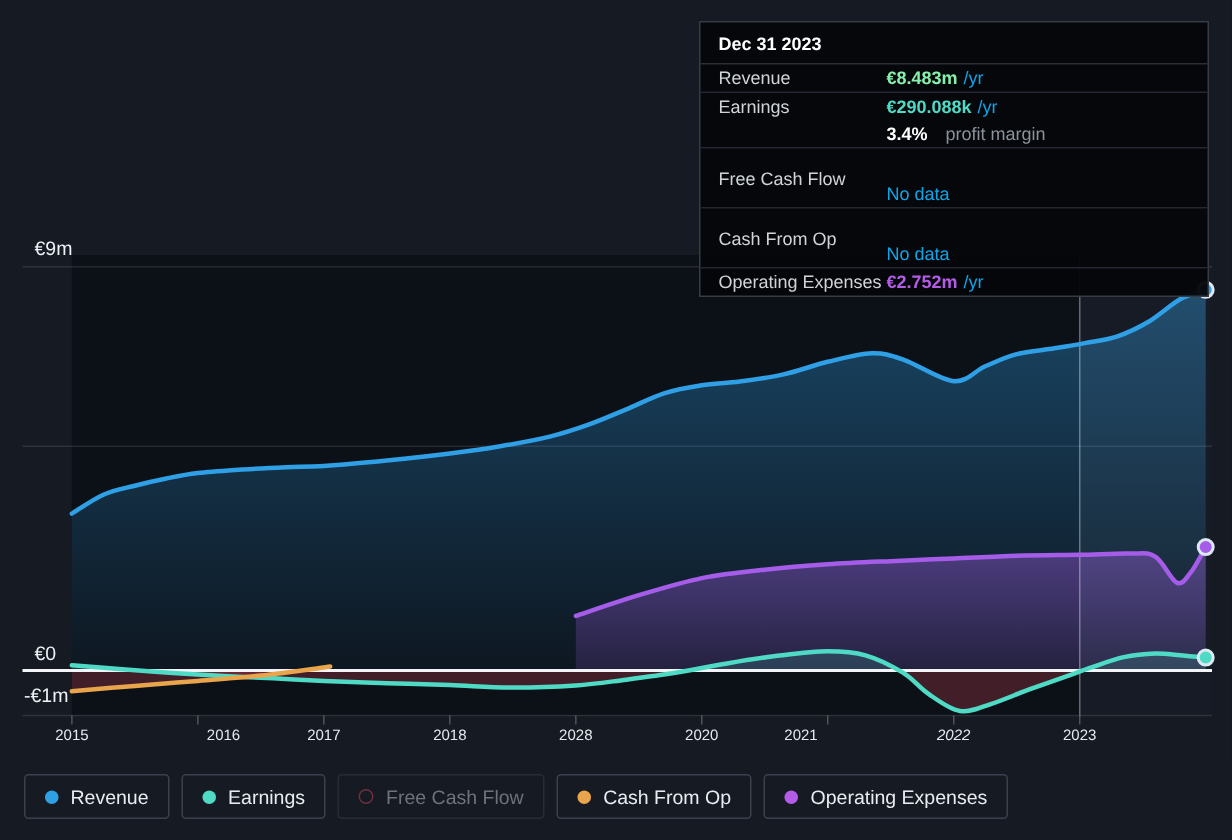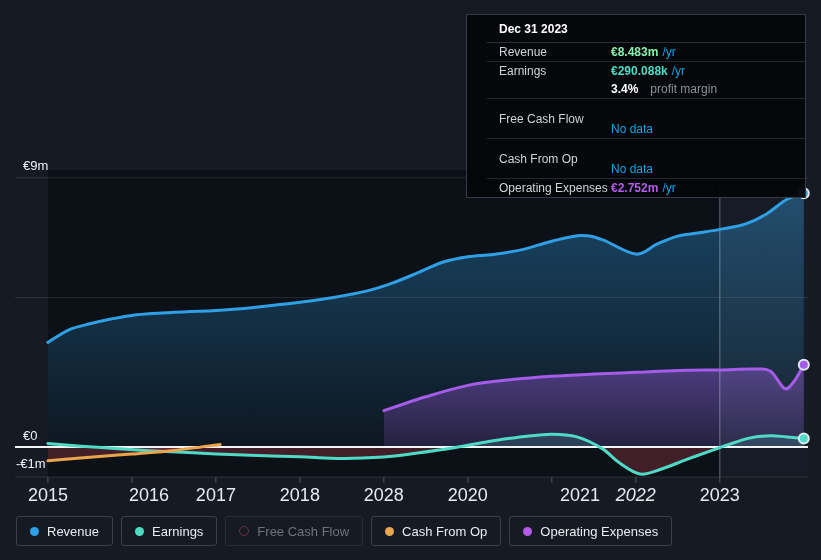--- a/index.html
+++ b/index.html
@@ -1,24 +1,24 @@
 <!DOCTYPE html>
 <html><head>
 <meta charset="utf-8">
 <style>
   html,body{margin:0;padding:0;background:#161a23;}
   .stage{position:relative;width:821px;height:560px;background:#161a23;overflow:hidden;
          font-family:"Liberation Sans",sans-serif;-webkit-font-smoothing:antialiased;}
   svg{position:absolute;left:0;top:0;}
   .ylabel{position:absolute;color:#eef1f5;font-size:13px;z-index:3;}
-  .xlabel{position:absolute;top:485px;transform:translateX(-50%);color:#e7eaef;font-size:18px;z-index:3;}
+  .xlabel{position:absolute;top:485px;transform:translateX(-50%);color:#e7eaef;font-size:10px;z-index:3;}
 
   
   .tooltip{position:absolute;left:466px;top:14px;width:340px;box-sizing:border-box;
-           background:rgba(5,6,9,0.96);border:1px solid #363b45;z-index:5;color:#d0d4d9;font-size:12px;padding-left:20px;}
+           background:rgba(5,6,9,0.96);border:1px solid #363b45;z-index:5;color:#d0d4d9;font-size:12px;}
   .tt-header{font-weight:bold;color:#ffffff;padding:7px 12px 6px 12px;border-bottom:1px solid #2a2e36;}
   .tt-row{display:flex;align-items:center;padding:3px 12px;line-height:12px;}
   .tt-row.divider{border-top:1px solid #23272f;}
   .tt-label{width:112px;flex:none;}
   .tt-val{font-weight:bold;}
   .tt-suffix{color:#0ea5e9;margin-left:4px;}
   .tt-nodata{color:#0ea5e9;margin-top:21px;}
   .tt-margin-val{color:#ffffff;font-weight:bold;}
   .tt-margin-text{color:#8b929c;margin-left:12px;}
 
@@ -95,21 +95,21 @@
   <div class="ylabel" style="left:23px;top:158px;">€9m</div>
   <div class="ylabel" style="left:23px;top:428px;">€0</div>
   <div class="ylabel" style="left:16px;top:456px;">-€1m</div>
   <div id="xlabels">
       <div class="xlabel" style="left: 47.9227px;">2015</div>
       <div class="xlabel" style="left: 149px;">2016</div>
       <div class="xlabel" style="left: 215.896px;">2017</div>
       <div class="xlabel" style="left: 299.882px;">2018</div>
       <div class="xlabel" style="left: 383.868px;">2028</div>
       <div class="xlabel" style="left: 467.855px;">2020</div>
-      <div class="xlabel" style="left: 580px;">2021</div>
+      <div class="xlabel" style="left: 534px;">2021</div>
       <div class="xlabel" style="left: 635.828px; font-style: italic;">2022</div>
       <div class="xlabel" style="left: 719.814px;">2023</div>
     </div>
 
   <div class="tooltip">
     <div class="tt-header">Dec 31 2023</div>
     <div class="tt-row">
       <span class="tt-label">Revenue</span>
       <span class="tt-val" style="color: #86efac;">€8.483m</span>
       <span class="tt-suffix">/yr</span>

